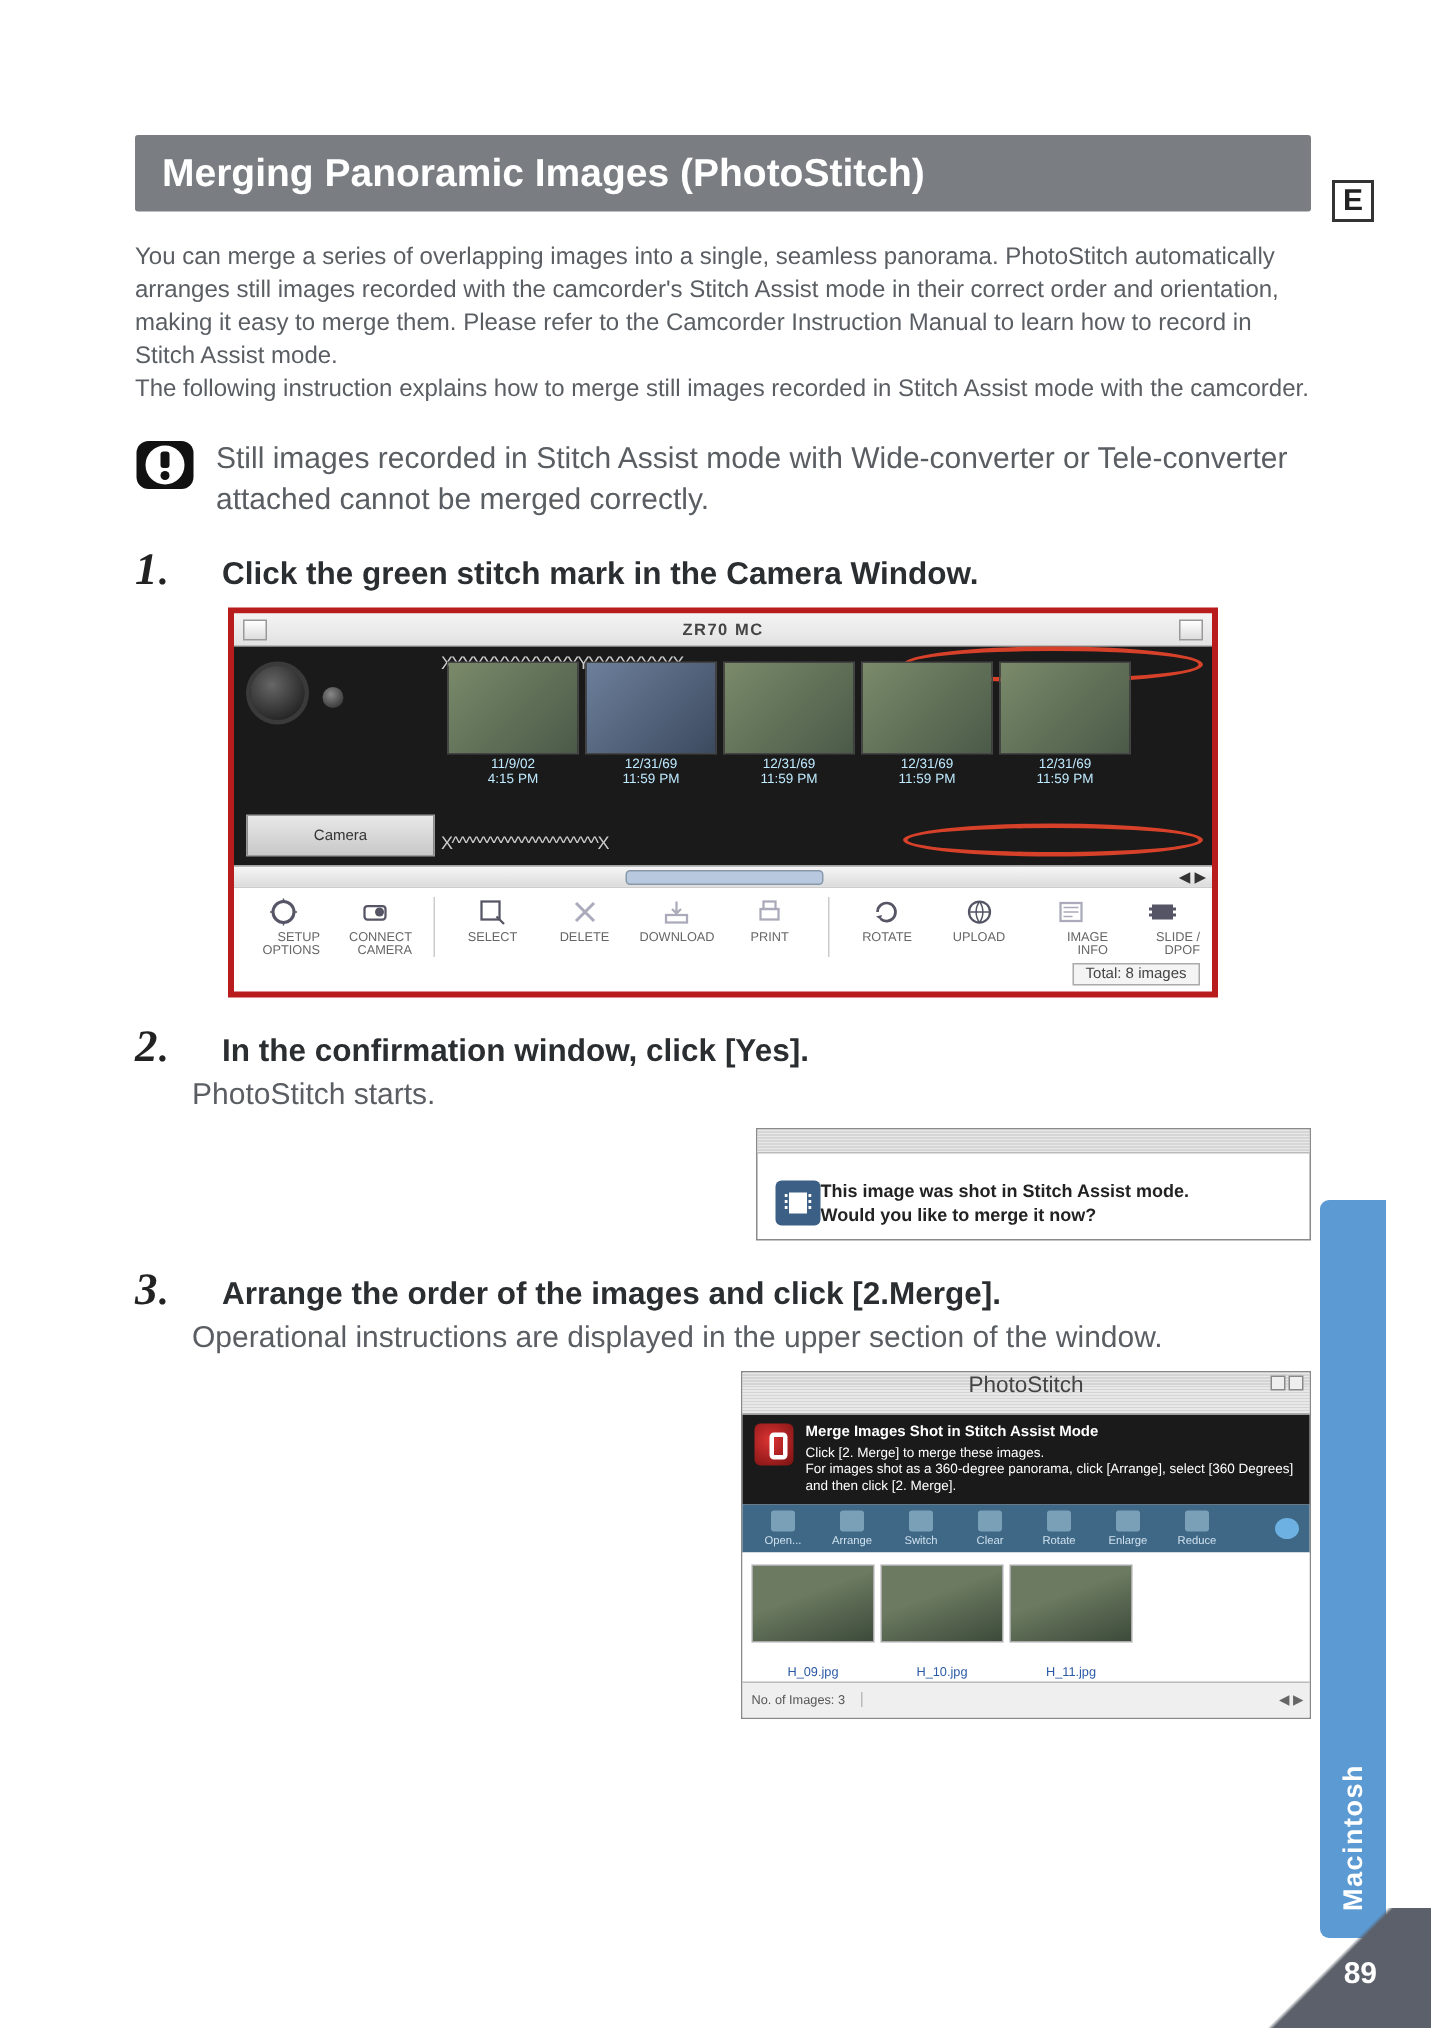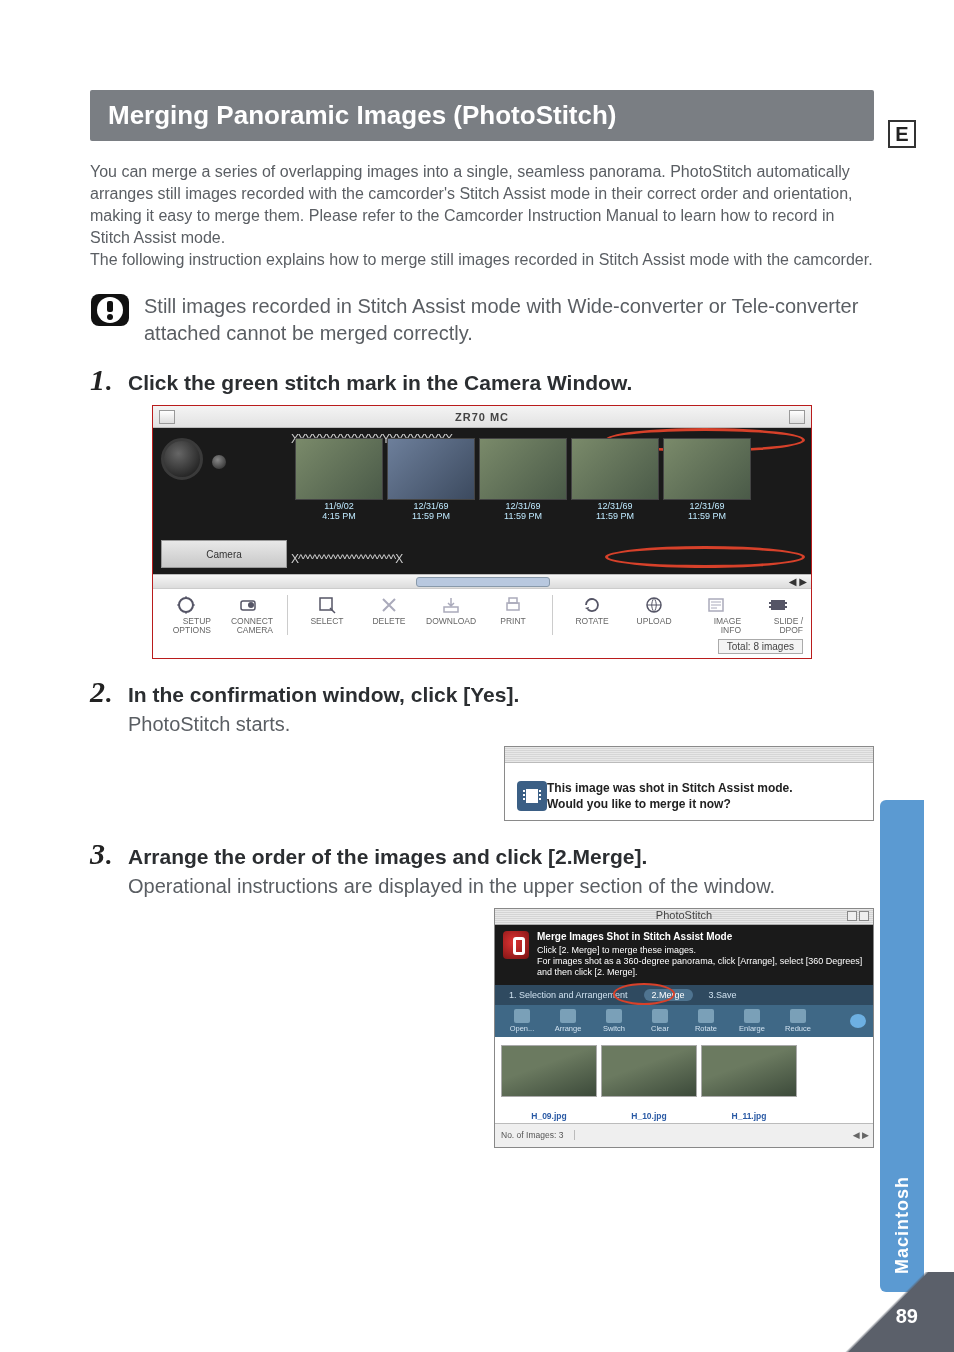--- a/index.html
+++ b/index.html
@@ -13,25 +13,25 @@
 
   .caution { display: flex; gap: 14px; margin-top: 22px; align-items: flex-start; }
   .caution-icon { width: 40px; height: 34px; flex: none; }
   .caution-icon svg { width: 100%; height: 100%; }
   .caution-text { font-size: 20px; line-height: 1.35; color: #5a5e63; }
 
   .step { display: flex; gap: 10px; margin-top: 18px; align-items: baseline; }
   .step-num { font-family: Georgia, "Times New Roman", serif; font-style: italic; font-weight: 900; font-size: 30px; color: #222; line-height: 1; width: 28px; }
   .step-num .dot { font-style: normal; font-size: 26px; }
   .step-body { flex: 1; }
-  .step-head { font-weight: 700; font-size: 21px; color: #2b2e31; }
+  .step-head { font-weight: 700; font-size: 21px; color: #2b2e31; margin-left: 20px; }
   .step-desc { font-size: 20px; color: #5a5e63; margin-top: 4px; line-height: 1.35; }
 
   
-  .camera-window { width: 660px; margin: 10px auto 0; border: 1px solid #b91c1c; background: #fff; }
+  .camera-window { width: 660px; margin: 10px auto 0; border: 4px solid #b91c1c; background: #fff; }
   .cw-titlebar { display: flex; align-items: center; height: 22px; background: linear-gradient(#f4f4f4,#e2e2e2); border-bottom: 1px solid #bbb; font-size: 11px; color: #444; }
   .cw-close { width: 16px; height: 14px; border: 1px solid #999; margin: 0 6px; background: linear-gradient(#fff,#ddd); }
   .cw-title { flex: 1; text-align: center; font-weight: 600; letter-spacing: 1px; }
   .cw-strip { background: #1a1a1a; display: flex; padding: 10px 8px 6px; gap: 4px; position: relative; }
   .cw-left { width: 130px; }
   .dial { width: 42px; height: 42px; border-radius: 50%; background: radial-gradient(circle at 40% 35%, #666, #111); border: 3px solid #3a3a3a; position: relative; }
   .dial:after { content:""; position: absolute; right: -26px; top: 14px; width: 14px; height: 14px; border-radius: 50%; background: radial-gradient(circle at 40% 35%, #888, #222); }
   .cam-label { margin-top: 60px; background: linear-gradient(#e8e8e8,#c8c8c8); width: 126px; height: 28px; font-size: 10px; color: #333; display: flex; align-items: center; justify-content: center; border: 1px solid #999; }
   .cw-thumbs { flex:1; display:flex; gap:4px; position: relative; }
   .thumb-col { width: 88px; }
@@ -62,39 +62,39 @@
   .confirm-body { display:flex; padding: 18px 12px 8px; }
   .confirm-icon { width:30px; height:30px; background:#3b5f85; border-radius:4px; display:flex; align-items:center; justify-content:center; color:#fff; }
   .confirm-text { font-size: 12px; font-weight:700; color:#222; line-height:1.3; }
   .confirm-btns { display:flex; justify-content:flex-end; gap:18px; padding: 4px 16px 12px; position: relative; }
   .mac-btn { min-width:54px; height:20px; border:1px solid #888; border-radius:4px; background:linear-gradient(#fff,#e4e4e4); font-size:11px; font-weight:600; color:#333; display:flex; align-items:center; justify-content:center; }
   .mac-btn.primary { border-color:#5a88c0; background:linear-gradient(#fff,#dce9fb); }
   .oval-yes { position:absolute; right:6px; bottom:6px; width:74px; height:28px; border:3px solid #d7412a; border-radius:50%; pointer-events:none; }
 
   
   .ps-window { width: 380px; margin: 8px 0 0 auto; border:1px solid #888; }
-  .ps-title { height: 16px; background: repeating-linear-gradient(#e8e8e8 0,#e8e8e8 1px,#d4d4d4 1px,#d4d4d4 2px); font-size:11px; text-align:center; color:#444; border-bottom:1px solid #aaa; position:relative; }
+  .ps-title { height: 28px; background: repeating-linear-gradient(#e8e8e8 0,#e8e8e8 1px,#d4d4d4 1px,#d4d4d4 2px); font-size:15px; text-align:center; color:#444; border-bottom:1px solid #aaa; position:relative; }
   .ps-title .boxy { position:absolute; right:4px; top:2px; display:flex; gap:2px; }
   .ps-title .boxy span { width:10px; height:10px; border:1px solid #888; background:#eee; }
   .ps-dark { background:#1a1a1a; padding:6px 8px; display:flex; gap:8px; }
   .ps-logo { width:34px; height:28px; background: radial-gradient(circle at 40% 40%, #d33, #711); border-radius:4px; position:relative; }
   .ps-logo:before { content:""; position:absolute; inset:6px 4px 4px 10px; border:3px solid #fff; border-radius:3px; }
   .ps-desc { color:#fff; font-size:9px; line-height:1.25; }
   .ps-desc b { display:block; font-size:10px; margin-bottom:1px; }
   .ps-tabs { background:#2f4a60; height:20px; display:flex; align-items:center; padding:0 6px; gap:8px; font-size:9px; color:#cfe1ef; position:relative; }
   .ps-tab { padding:1px 8px; border-radius:8px; }
   .ps-tab.active { background:#4f7490; color:#fff; }
   .merge-oval { position:absolute; left:118px; top:-2px; width:62px; height:22px; border:2px solid #d7412a; border-radius:50%; pointer-events:none; }
   .ps-tools { background:#3f6886; height:32px; display:flex; align-items:center; gap:4px; padding:0 6px; font-size:7.5px; color:#cfe1ef; }
   .ps-tool { display:flex; flex-direction:column; align-items:center; width:42px; gap:1px; }
   .ps-tool .ico { width:16px; height:14px; background:#7aa0b8; border-radius:2px; }
   .ps-tool.last { margin-left:auto; width:18px; }
   .ps-tool.last .ico { background:#6db0e2; border-radius:50%; }
   .ps-canvas { background:#fff; padding:8px 6px 2px; display:flex; gap:4px; }
-  .ps-thumb { width:96px;font-weight:bold; }
+  .ps-thumb { width:82px; }
   .ps-thumb .im { height:52px; background:linear-gradient(160deg,#6b7a60 40%,#3c4a3a); border:1px solid #aaa; }
   .ps-thumb .nm { font-size:8.5px; color:#2a5aa5; text-align:center; margin-top:14px; }
   .ps-status { height:24px; border-top:1px solid #bbb; background:#efefef; display:flex; align-items:center; }
   .ps-status .cnt { font-size:8.5px; color:#555; padding:0 6px; border-right:1px solid #bbb; width:80px; }
   .ps-status .arrs { margin-left:auto; font-size:9px; color:#666; padding:0 4px; }
 
   
   .side-e { position:absolute; right:38px; top:120px; width:28px; height:28px; border:2px solid #333; display:flex; align-items:center; justify-content:center; font-weight:900; font-size:20px; color:#222; }
   .mac-side { position:absolute; right:30px; top:800px; bottom:60px; width:44px; background:#5b9ad2; border-radius:6px 0 0 6px; display:flex; align-items:flex-end; justify-content:center; padding-bottom:18px; }
   .mac-side span { writing-mode: vertical-rl; transform: rotate(180deg); color:#fff; font-weight:700; font-size:18px; letter-spacing:1px; }
@@ -326,26 +326,20 @@
         </div>
     </div>
     <div class="ps-dark">
       <div class="ps-logo"></div>
       <div class="ps-desc">
         <b>Merge Images Shot in Stitch Assist Mode</b>
         <span style="white-space:pre-line;">Click [2. Merge] to merge these images.
 For images shot as a 360-degree panorama, click [Arrange], select [360 Degrees] and then click [2. Merge].</span>
       </div>
     </div>
-    <div class="ps-tabs">
-      <div class="ps-tab">1. Selection and Arrangement</div>
-      <div class="ps-tab active">2.Merge</div>
-      <div class="ps-tab">3.Save</div>
-      <div class="merge-oval"></div>
-    </div>
     <div class="ps-tools">
       <div class="ps-tool">
           <div class="ico"></div>
           <span>Open...</span>
         </div>
       <div class="ps-tool">
           <div class="ico"></div>
           <span>Arrange</span>
         </div>
       <div class="ps-tool">

